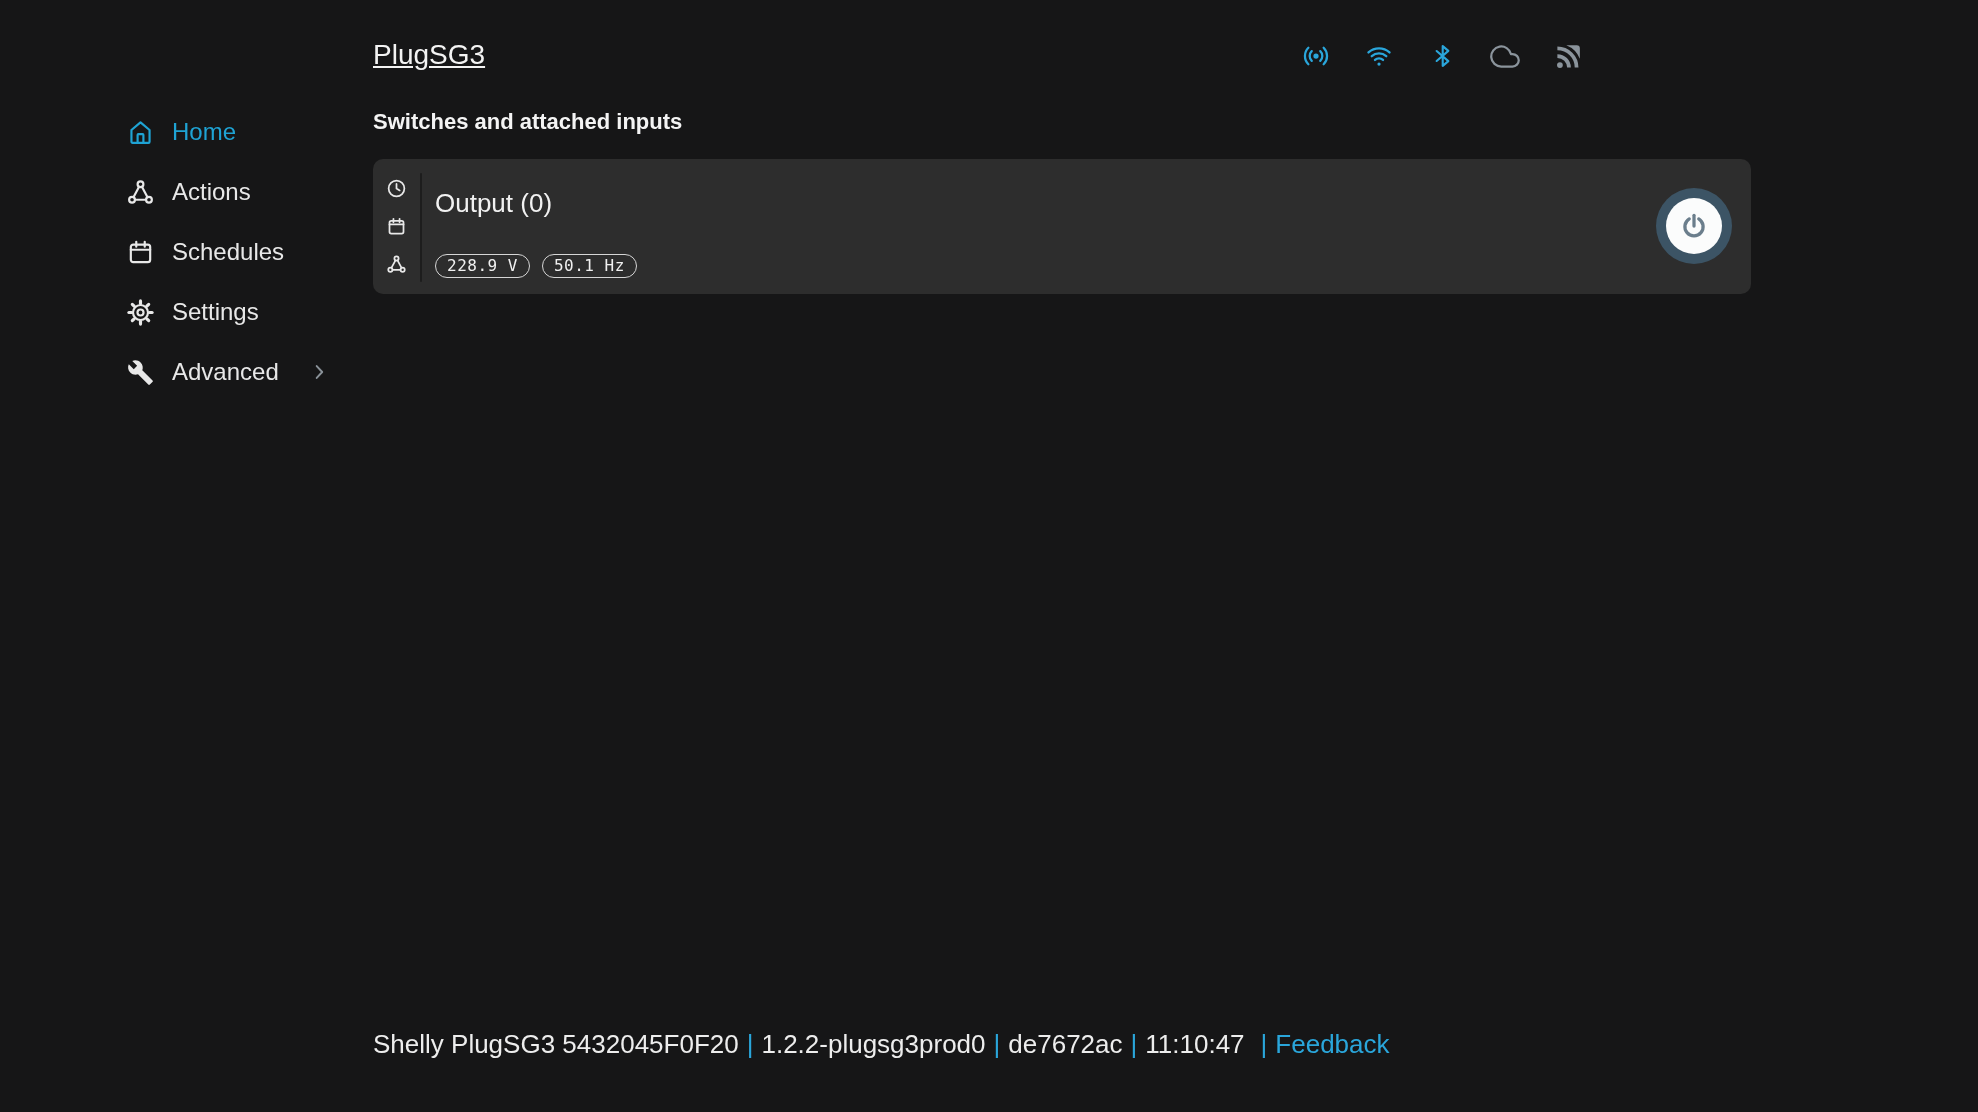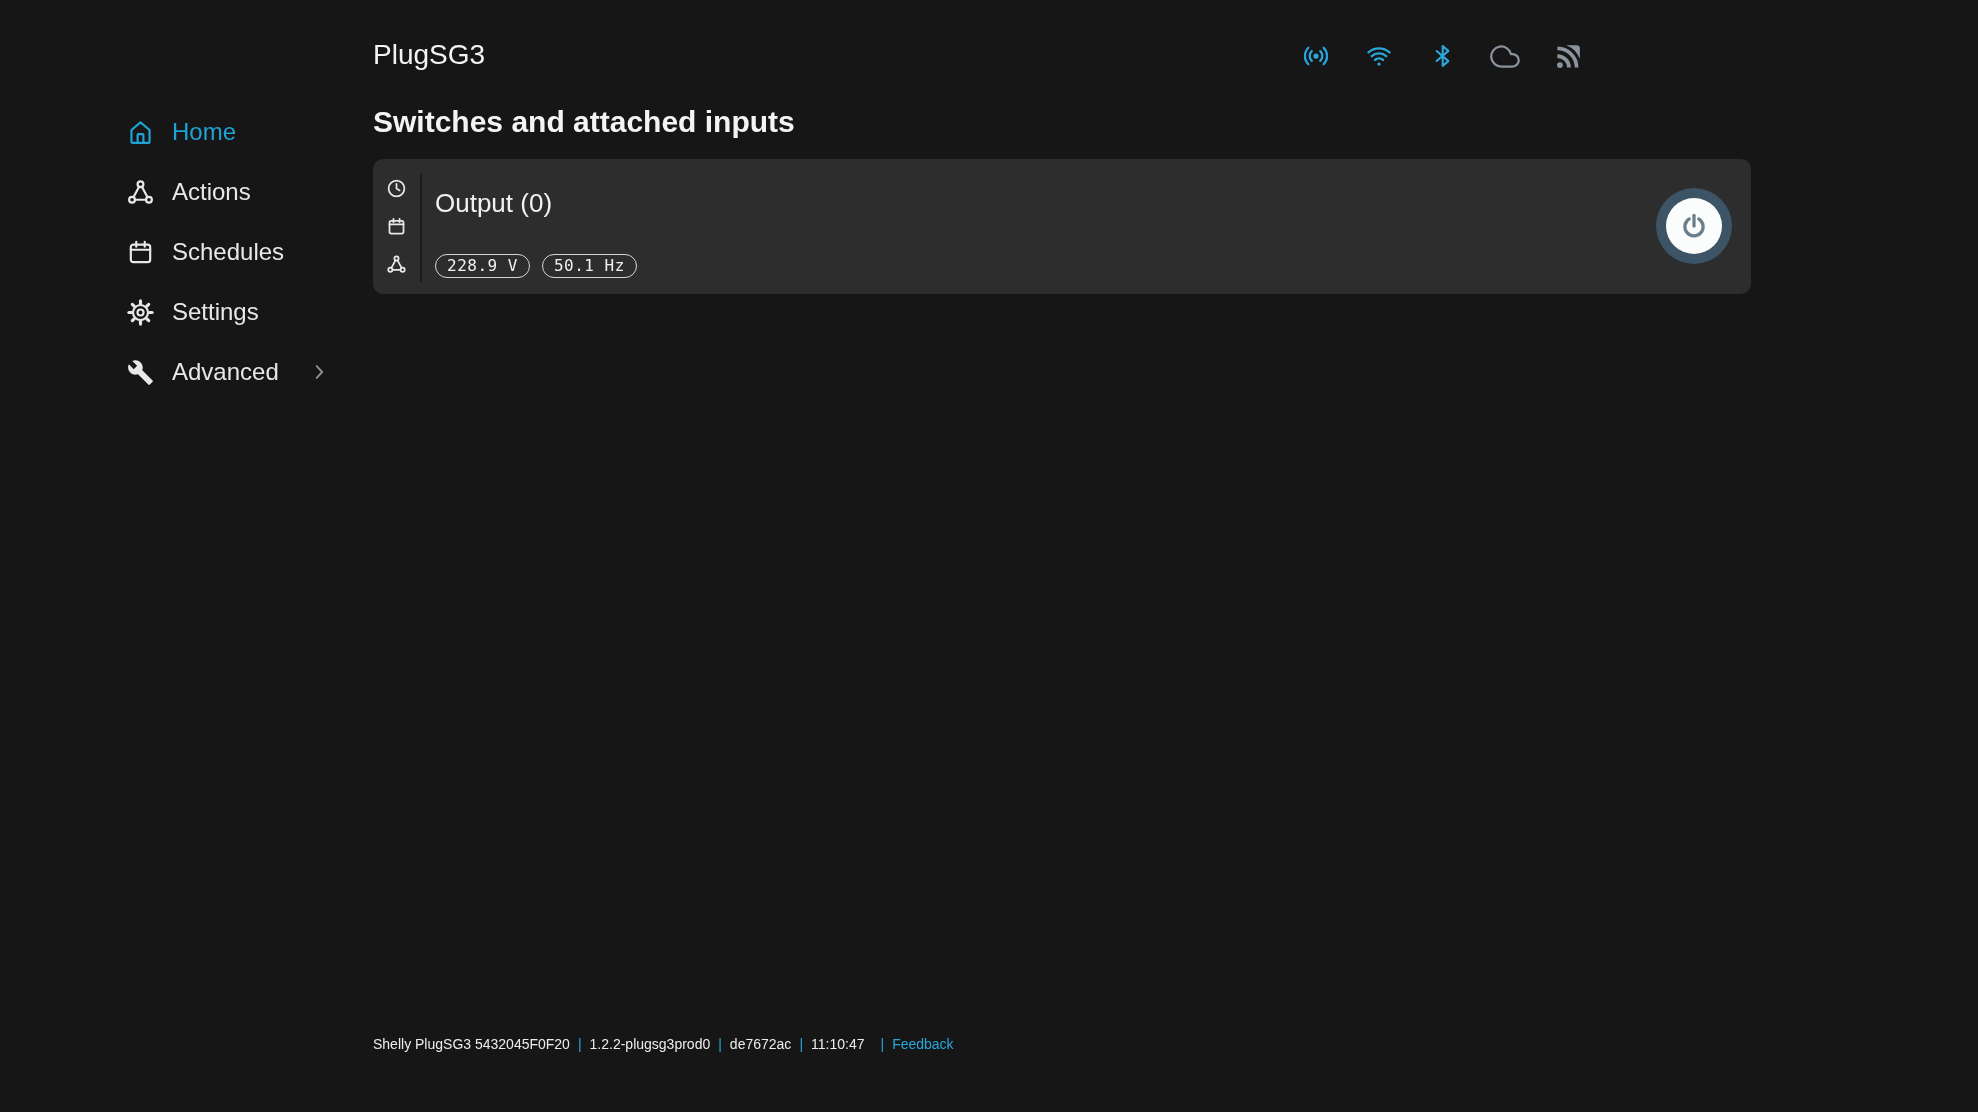--- a/index.html
+++ b/index.html
@@ -10,21 +10,21 @@
     overflow:hidden;
     font-family:"Liberation Sans", sans-serif;
     color:#e9e9e9;
     -webkit-font-smoothing:antialiased;
   }
   .icon { display:inline-flex; align-items:center; justify-content:center; }
 
   
   .app-title {
     position:absolute; left:373px; top:38px;
-    font-size:28px; line-height:34px; color:#f3f3f3; font-weight:400;
+    font-size:28px; line-height:34px; color:#f3f3f3; font-weight:400;text-decoration:underline;
   }
   .status-icons {
     position:absolute; left:373px; top:40px; width:1210px;
     display:flex; justify-content:flex-end; align-items:center; gap:33px;
   }
   .status-icons .icon { width:30px; height:32px; }
   .ic-blue { color:#2aa6db; }
   .ic-gray { color:#8b949c; }
 
   
@@ -34,21 +34,21 @@
     padding-left:125px; gap:17px; cursor:pointer;
     color:#e8e8e8; font-size:24px;
   }
   .nav-item .icon { width:30px; height:30px; flex:0 0 30px; }
   .nav-item.active { color:#1fa3d4; }
   .nav-chevron { width:22px; height:22px; color:#8a9299; margin-left:8px; }
 
   
   .section-heading {
     position:absolute; left:373px; top:108px;
-    font-size:30px; line-height:28px; font-weight:700; color:#f4f4f4;
+    font-size:22px; line-height:28px; font-weight:700; color:#f4f4f4;
   }
   .switch-card {
     position:absolute; left:373px; top:159px; width:1378px; height:135px;
     background:#2d2d2d; border-radius:10px; cursor:pointer;
   }
   .card-rail {
     position:absolute; left:0; top:0; width:47px; height:100%;
     display:flex; flex-direction:column; align-items:center; justify-content:center; gap:17px;
     color:#e8e8e8;
   }
@@ -74,21 +74,21 @@
   .power-btn-inner {
     width:56px; height:56px; border-radius:50%; background:#fbfcfc;
     display:flex; align-items:center; justify-content:center;
     color:#6b7e8c;
   }
   .power-btn-inner .icon { width:30px; height:30px; }
 
   
   .footer {
     position:absolute; left:373px; top:1031px;
-    font-size:14px; line-height:26px; color:#ededed; white-space:nowrap;text-align:center;
+    font-size:26px; line-height:26px; color:#ededed; white-space:nowrap;text-align:center;
   }
   .footer .sep { color:#2aa6db; margin:0 8px; }
   .footer .sep-wide { margin-left:16px; }
   .footer .feedback { color:#2aa6db; text-decoration:none; cursor:pointer; }
 </style>
 </head>
 <body>
 
 <div class="app-title">PlugSG3</div>
 

